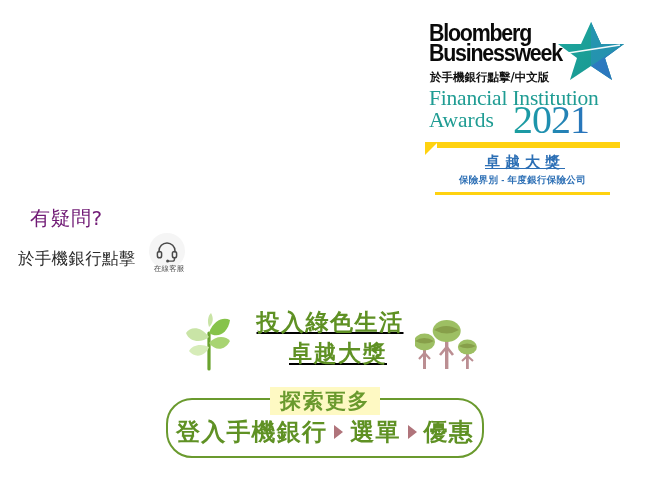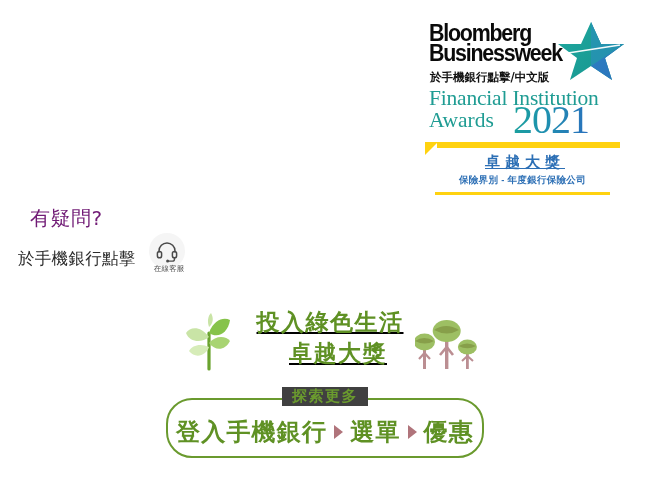--- a/index.html
+++ b/index.html
@@ -151,23 +151,23 @@
   .slogan-l2{margin-left:16px;}
 
   
   .explore-box{
     position:absolute;left:166px;top:398px;width:318px;height:60px;
     border:2.5px solid #6a9a2e;border-radius:26px;
     box-sizing:border-box;
   }
   .explore-legend{
     position:absolute;left:50%;top:-13px;transform:translateX(-50%);
-    background:#404040;padding:0 10px;
-    font-family:"DejaVu Sans","Liberation Sans",sans-serif;
-    font-weight:bold;font-size:15px;color:#6a9a2e;
+    background:#fef9c3;padding:0 10px;
+    font-family:"DejaVu Sans","Liberation Sans",sans-serif;
+    font-weight:bold;font-size:21px;color:#6a9a2e;
     letter-spacing:1.5px;white-space:nowrap;
   }
   .explore-path{
     position:absolute;left:0;top:0;width:100%;height:100%;
     display:flex;align-items:center;justify-content:center;
     gap:7px;padding-top:8px;box-sizing:border-box;
   }
   .path-step{
     font-family:"DejaVu Sans","Liberation Sans",sans-serif;
     font-weight:bold;font-size:24px;color:#5f9124;

